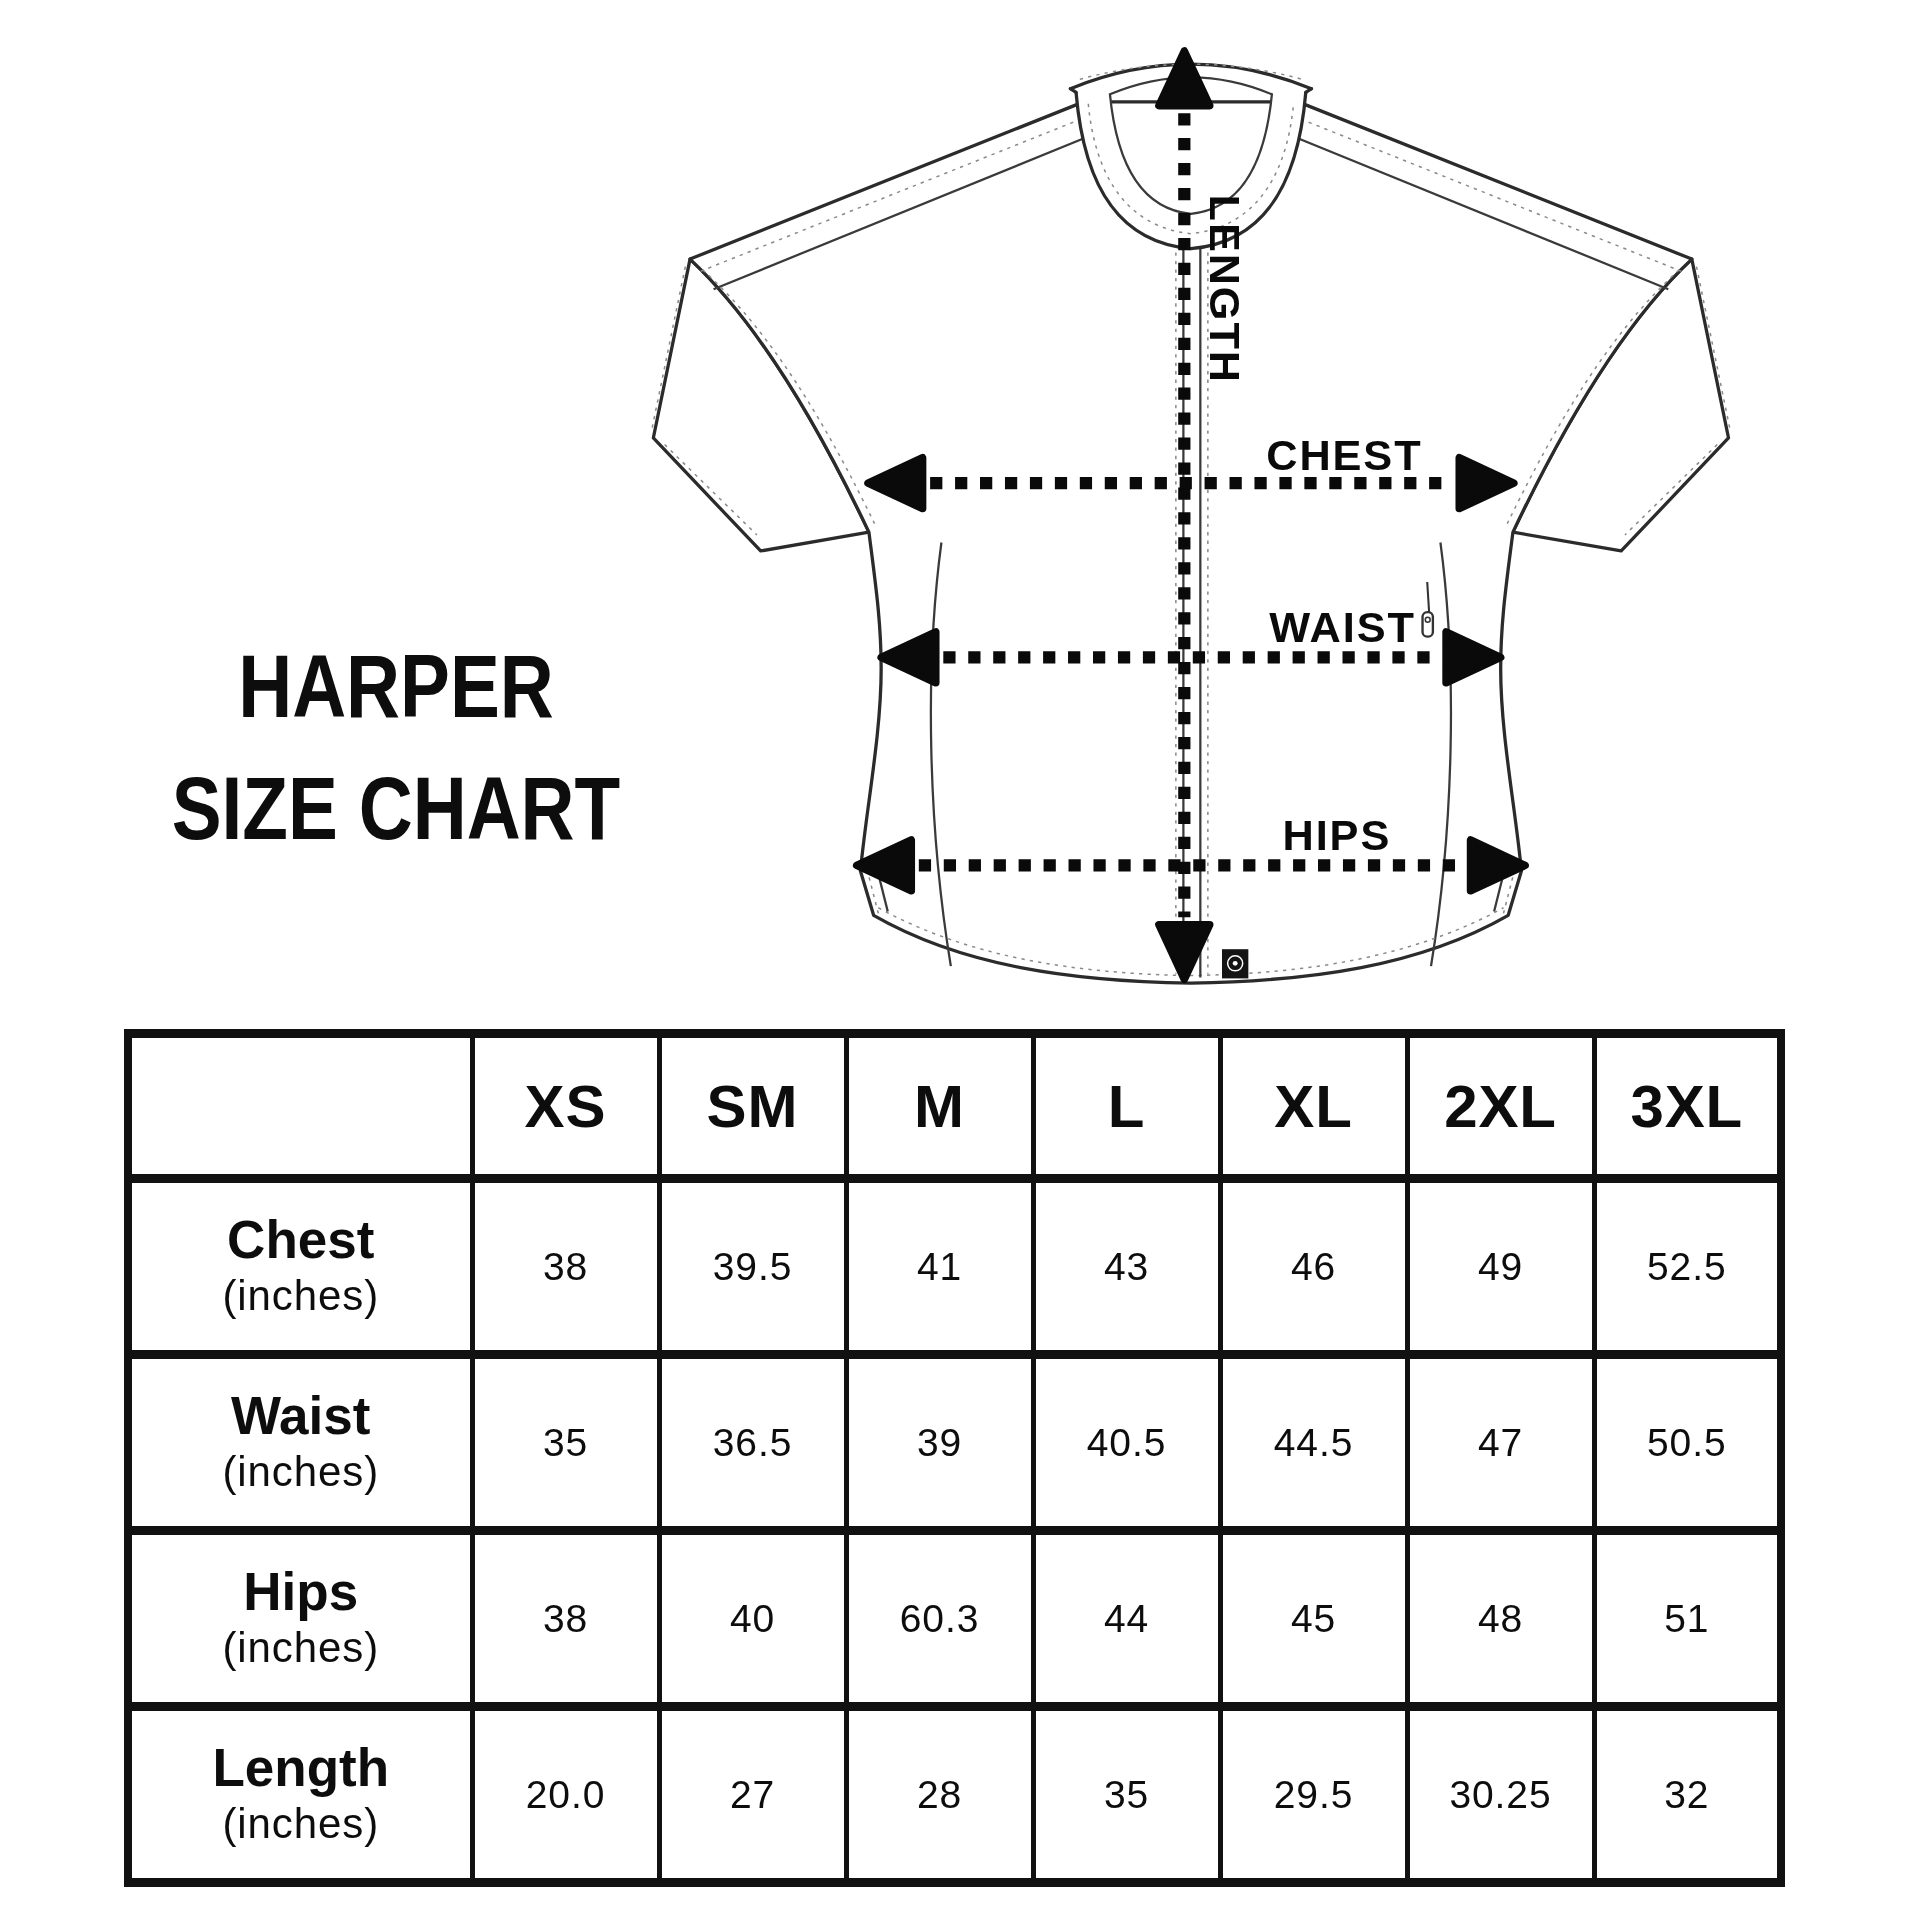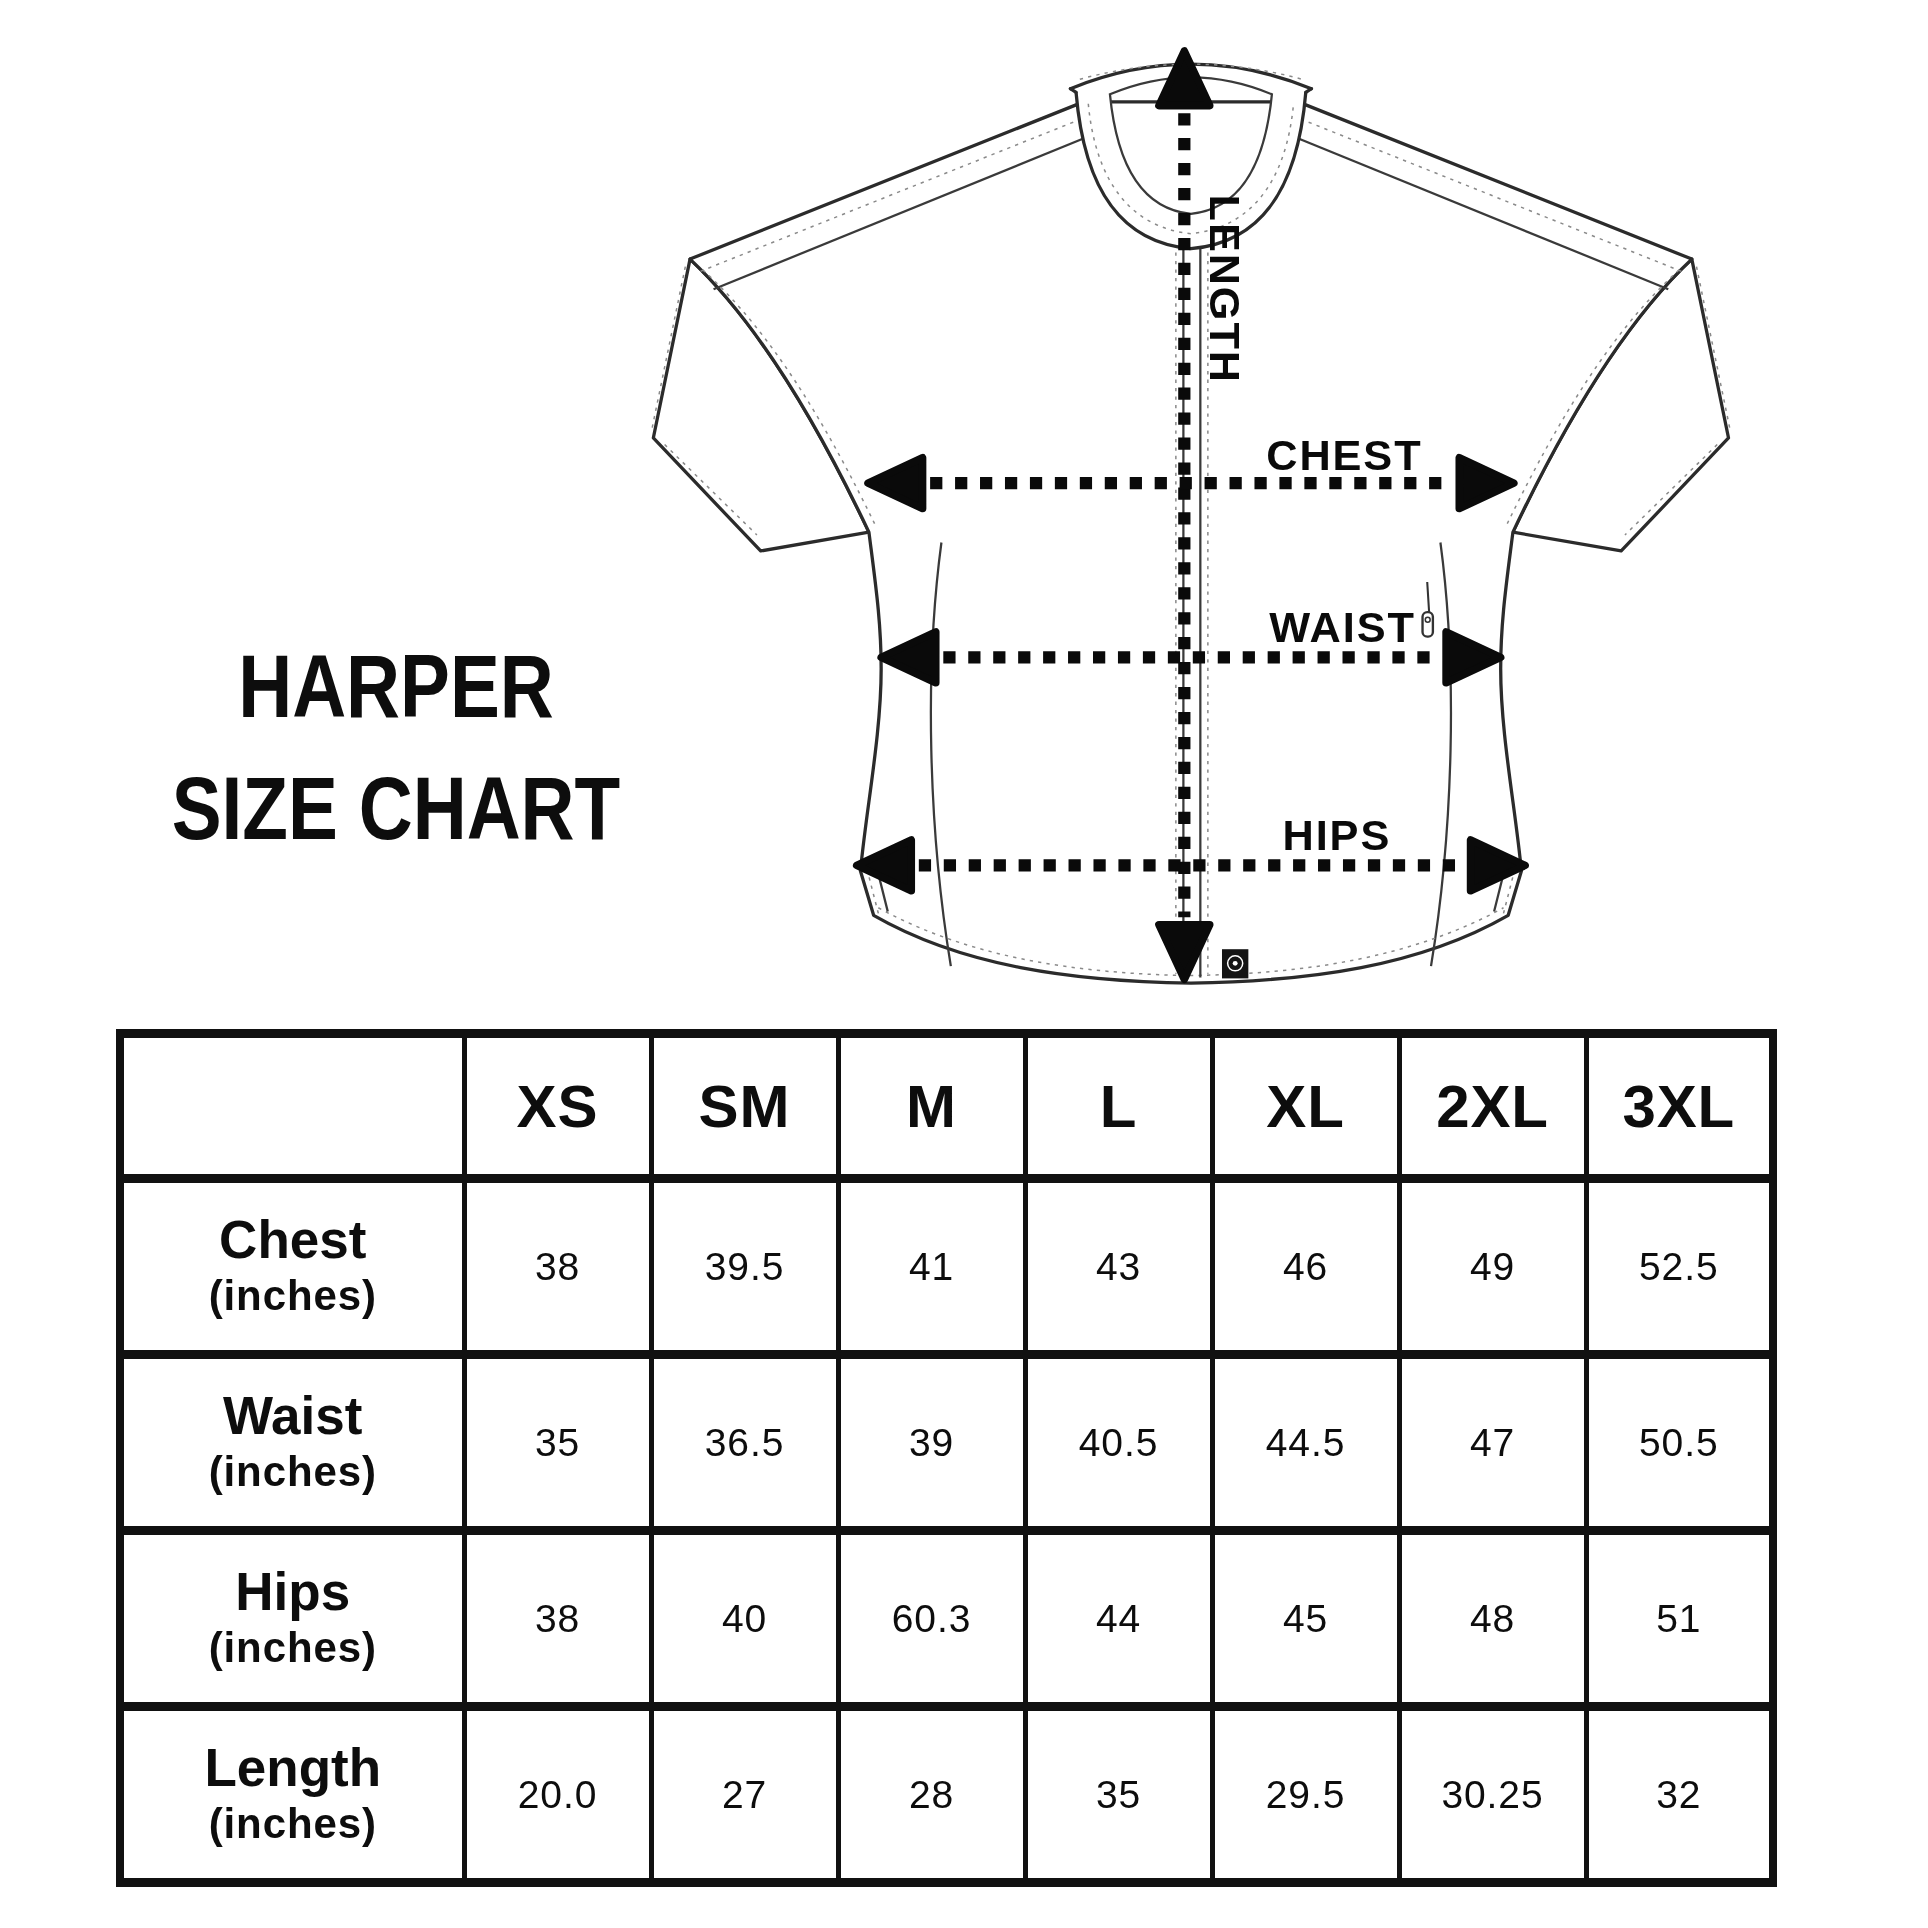--- a/index.html
+++ b/index.html
@@ -21,36 +21,36 @@
   .thin{fill:none;stroke:#3a3a3a;stroke-width:2.4;}
   .stitch{fill:none;stroke:#8a8a8a;stroke-width:1.6;stroke-dasharray:3.5 5.5;}
   .meas{fill:none;stroke:#0a0a0a;stroke-width:13;stroke-dasharray:13 13.5;stroke-linecap:butt;}
   .head{fill:#0a0a0a;stroke:#0a0a0a;stroke-width:8;stroke-linejoin:round;}
   .meas-label{
     font-family:"Liberation Sans",sans-serif;font-weight:700;font-size:46px;
     letter-spacing:2px;fill:#0a0a0a;
   }
   
   .size-table{
-    position:absolute;left:116px;top:1029px;width:1545px;height:854px;
+    position:absolute;left:124px;top:1029px;width:1545px;height:854px;
     border-collapse:collapse;table-layout:fixed;background:#e5e5e5;
   }
   .size-table td,.size-table th{
     border-left:5.6px solid #111111;border-right:5.6px solid #111111;
     border-top:9.4px solid #111111;border-bottom:9.4px solid #111111;
     text-align:center;vertical-align:middle;padding:0;background:#ffffff;
   }
   .size-table{border:8.5px solid #111111;}
   .col-label{width:344px;}
   .col-size{width:187px;}
   .hdr-row{height:145px;}
   .data-row{height:176px;}
   .size-hdr{font-weight:700;font-size:60px;letter-spacing:0.9px;}
   .row-label{font-weight:700;font-size:53px;line-height:58px;}
-  .row-unit{font-weight:700;font-size:42px;line-height:53px;letter-spacing:0.9px;}
+  .row-unit{font-weight:400;font-size:42px;line-height:53px;letter-spacing:0.9px;}
   .cell-val{font-weight:400;font-size:39px;letter-spacing:0.9px;}
 </style>
 </head>
 <body>
 
 <div class="canvas">
 
   <div class="title-block">
     <div>HARPER</div>
     <div>SIZE CHART</div>

